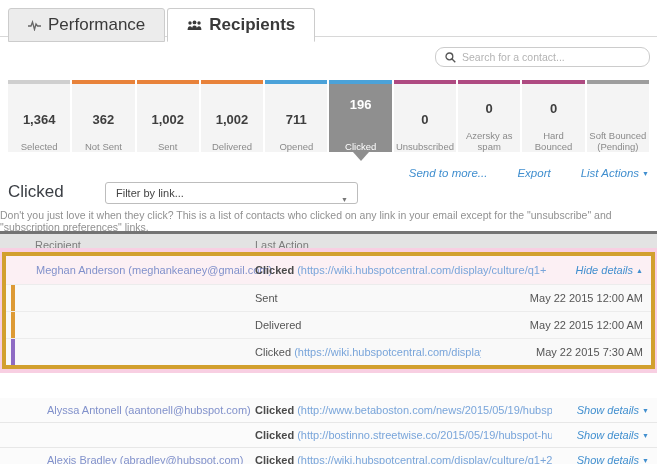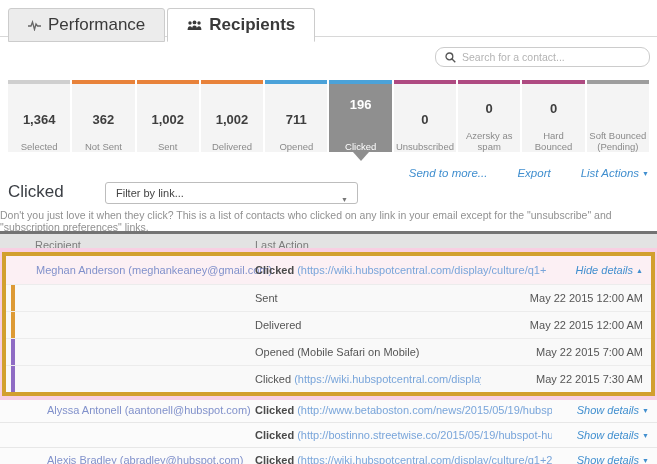--- a/index.html
+++ b/index.html
@@ -214,25 +214,20 @@
     <span class="elabel">Sent</span>
     <span class="etime">May 22 2015 12:00 AM</span>
   </div>
   <div class="e-row">
     <span class="bar" style="background: rgb(221, 154, 53);"></span>
     <span class="elabel">Delivered</span>
     <span class="etime">May 22 2015 12:00 AM</span>
   </div>
   <div class="e-row">
     <span class="bar" style="background: rgb(143, 108, 196);"></span>
-    <span class="elabel">Opened (Mobile Safari on Mobile)</span>
-    <span class="etime">May 22 2015 7:00 AM</span>
-  </div>
-  <div class="e-row">
-    <span class="bar" style="background: rgb(143, 108, 196);"></span>
     <span class="elabel"><span>Clicked</span> <span class="url-link">(https://wiki.hubspotcentral.com/display/culture/Q1+2015...</span></span>
     <span class="etime">May 22 2015 7:30 AM</span>
   </div>
 </div>
 
 <div class="rows">
   <div class="t-row">
     <span class="name name-link">Alyssa Antonell (aantonell@hubspot.com)</span>
     <span class="action"><span class="act-label">Clicked</span> <span class="url-link">(http://www.betaboston.com/news/2015/05/19/hubspot-creates-3...</span></span>
     <span class="toggle blue-link"><span>Show details</span><span class="caret">▼</span></span>

